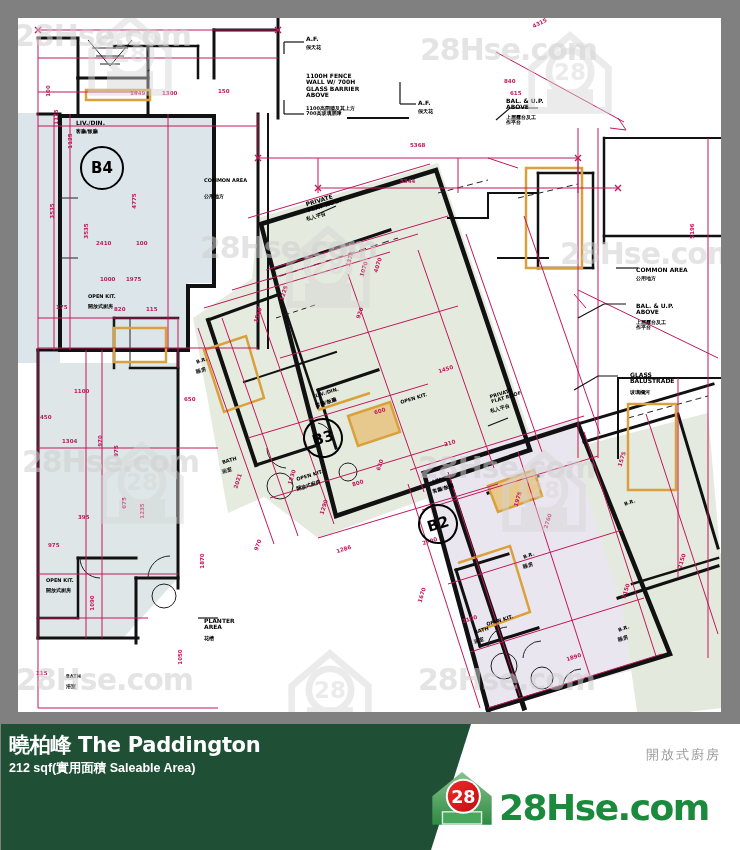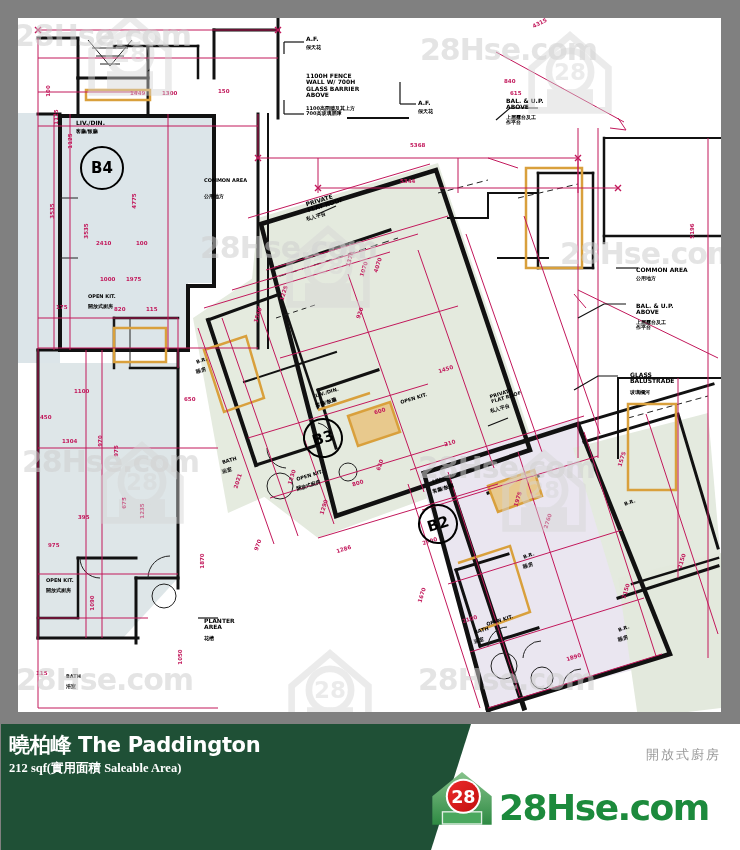--- a/index.html
+++ b/index.html
@@ -139,21 +139,21 @@
     font-weight: bold;
     line-height: 1.45;
   }
   #footer-text .t3 {
     font-family: "DejaVu Sans", sans-serif;
     font-size: 13px;
     font-weight: bold;
     line-height: 1.55;
   }
   #footer-text .t4 {
-    font-family: Liberation Serif, serif;
+    font-family: Liberation Sans, sans-serif;
     font-size: 12.5px;
     font-weight: bold;
     line-height: 1.6;
   }
 
   #logo-block {
     position: absolute;
     right: 14px;
     top: 22px;
     width: 300px;

